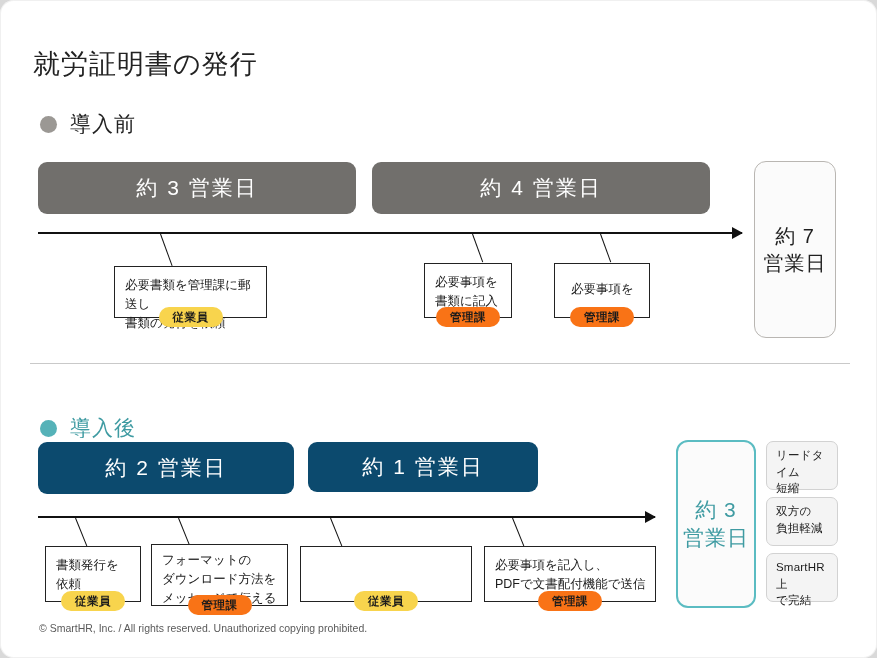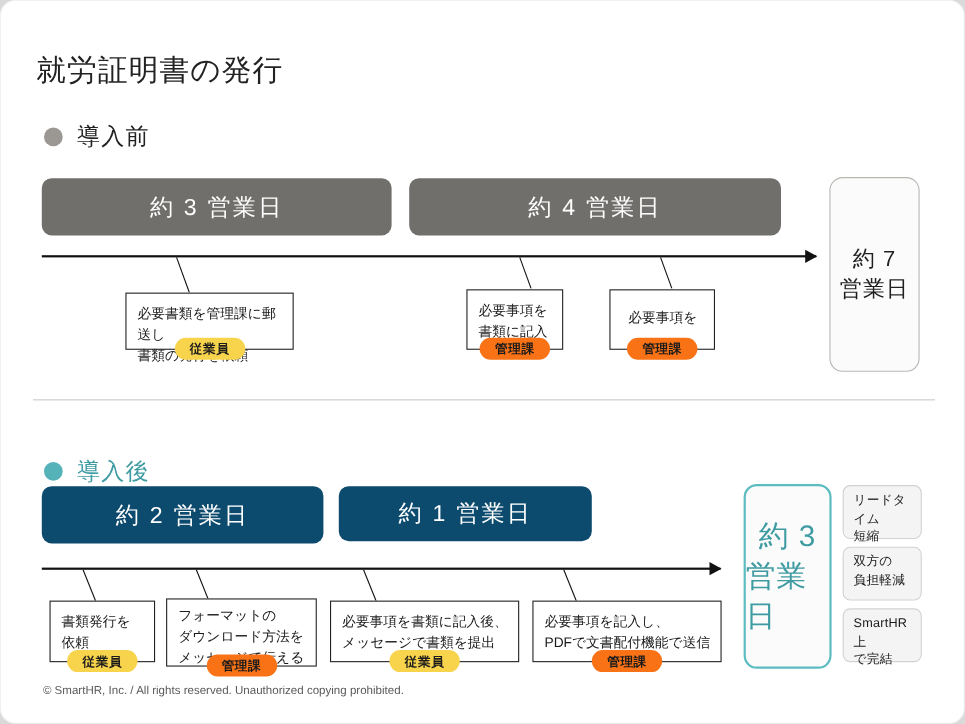--- a/index.html
+++ b/index.html
@@ -154,21 +154,21 @@
     letter-spacing: 1px;
   }
   .total.gray {
     border: 1.5px solid #b9b6b2;
     color: #1f1f1f;
     font-size: 20px;
   }
   .total.teal {
     border: 2px solid #5bbcc2;
     color: #3f9ba2;
-    font-size: 27px;
+    font-size: 21px;
   }
   .total .l1, .total .l2 { display: block; }
 
   
   .benefit {
     position: absolute;
     border: 1px solid #d2d2d2;
     border-radius: 7px;
     background: #f4f4f4;
     box-sizing: border-box;
@@ -260,22 +260,20 @@
   </div>
 
   <div class="callout" style="left:151px; top:544px; width:137px; height:62px;">
     <div class="text" style="padding-top:6px;">フォーマットの
 ダウンロード方法を
 メッセージで伝える</div>
     <div class="chip admin">管理課</div>
   </div>
 
   <div class="callout" style="left:300px; top:546px; width:172px; height:56px;">
-    <div class="text">必要事項を書類に記入後、
-メッセージで書類を提出</div>
     <div class="chip employee">従業員</div>
   </div>
 
   <div class="callout" style="left:484px; top:546px; width:172px; height:56px;">
     <div class="text">必要事項を記入し、
 PDFで文書配付機能で送信</div>
     <div class="chip admin">管理課</div>
   </div>
 
   <div class="total teal" style="left:676px; top:440px; width:80px; height:168px;">

